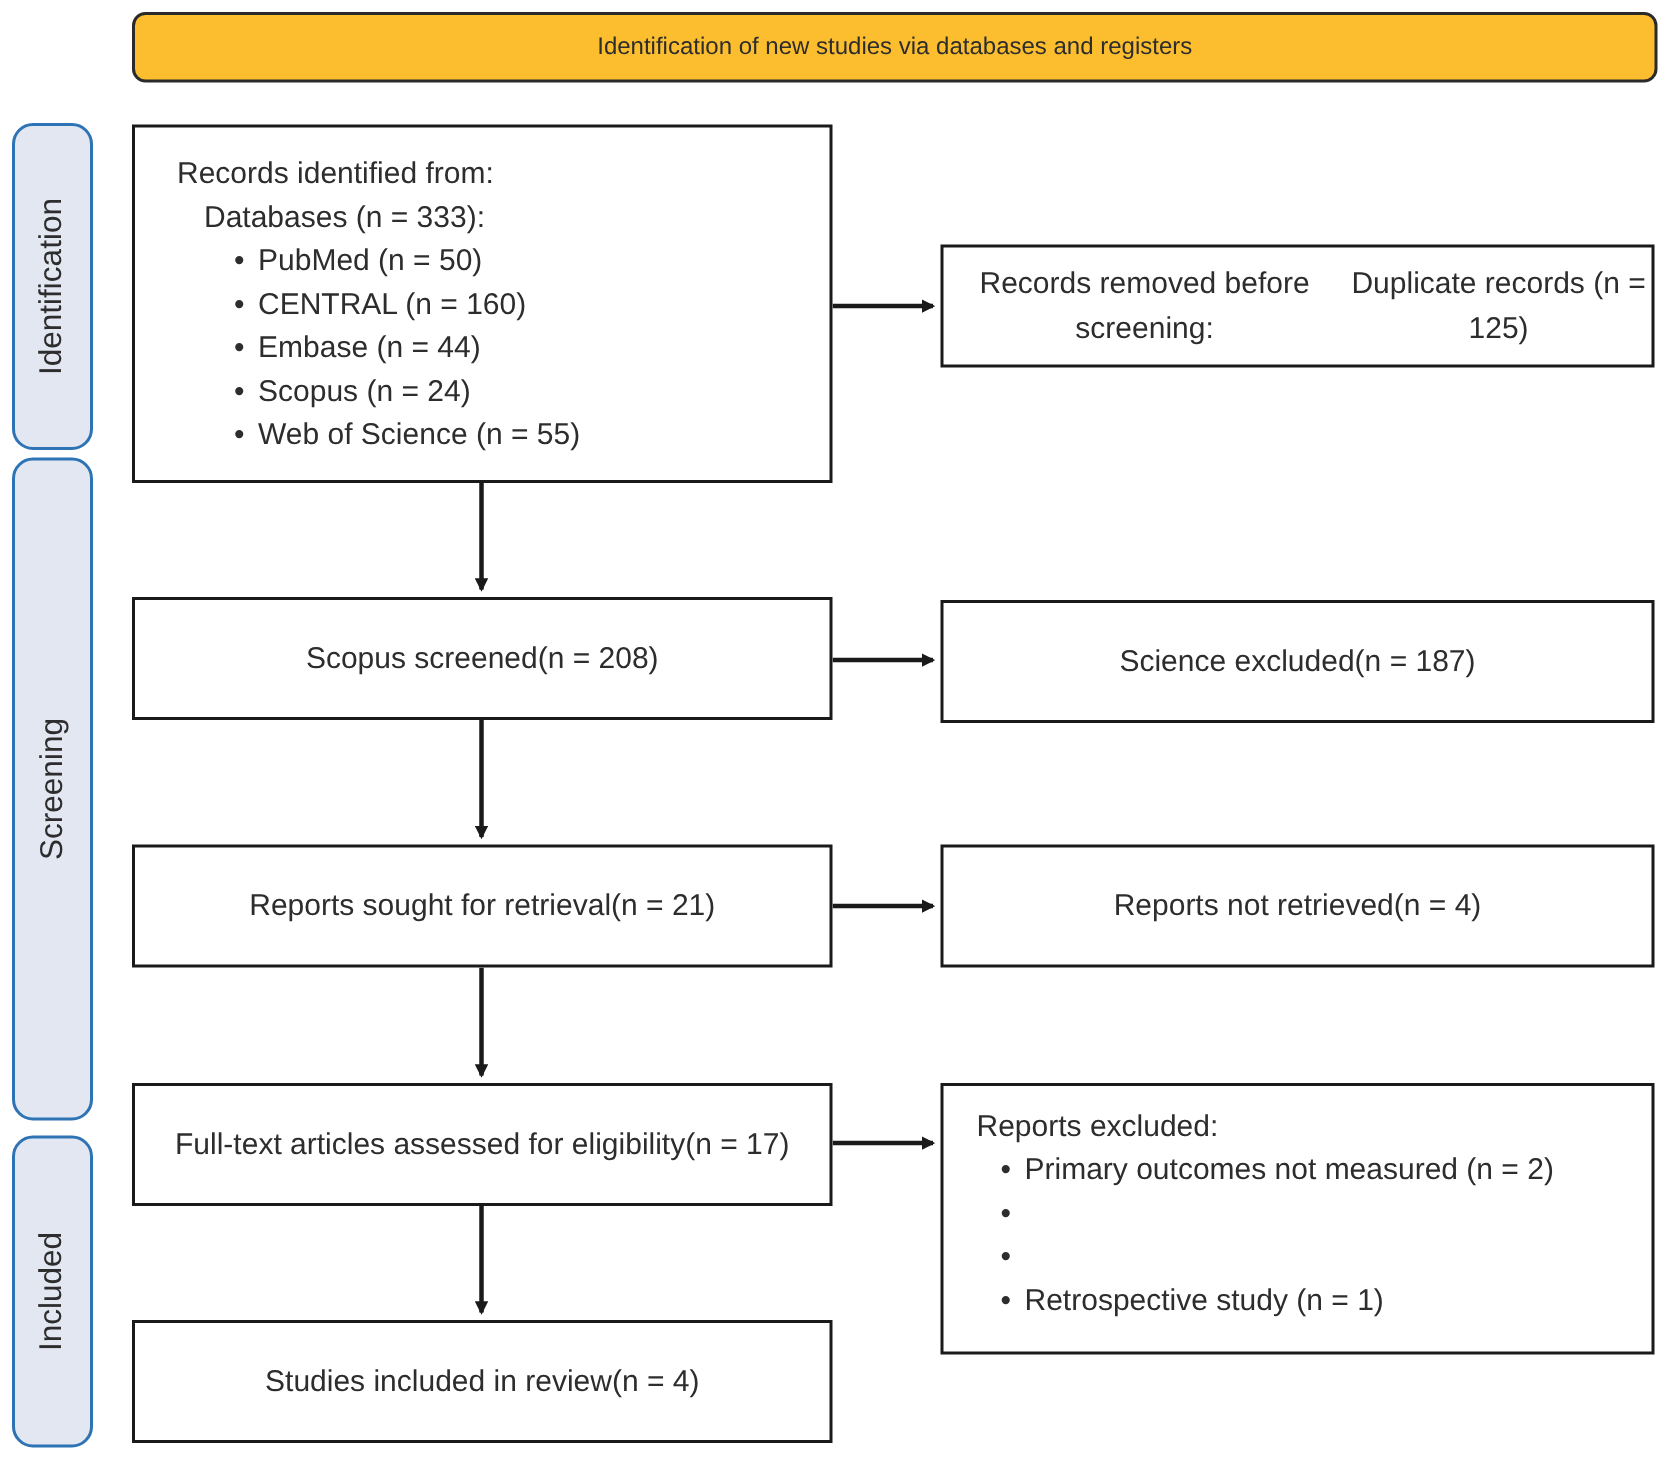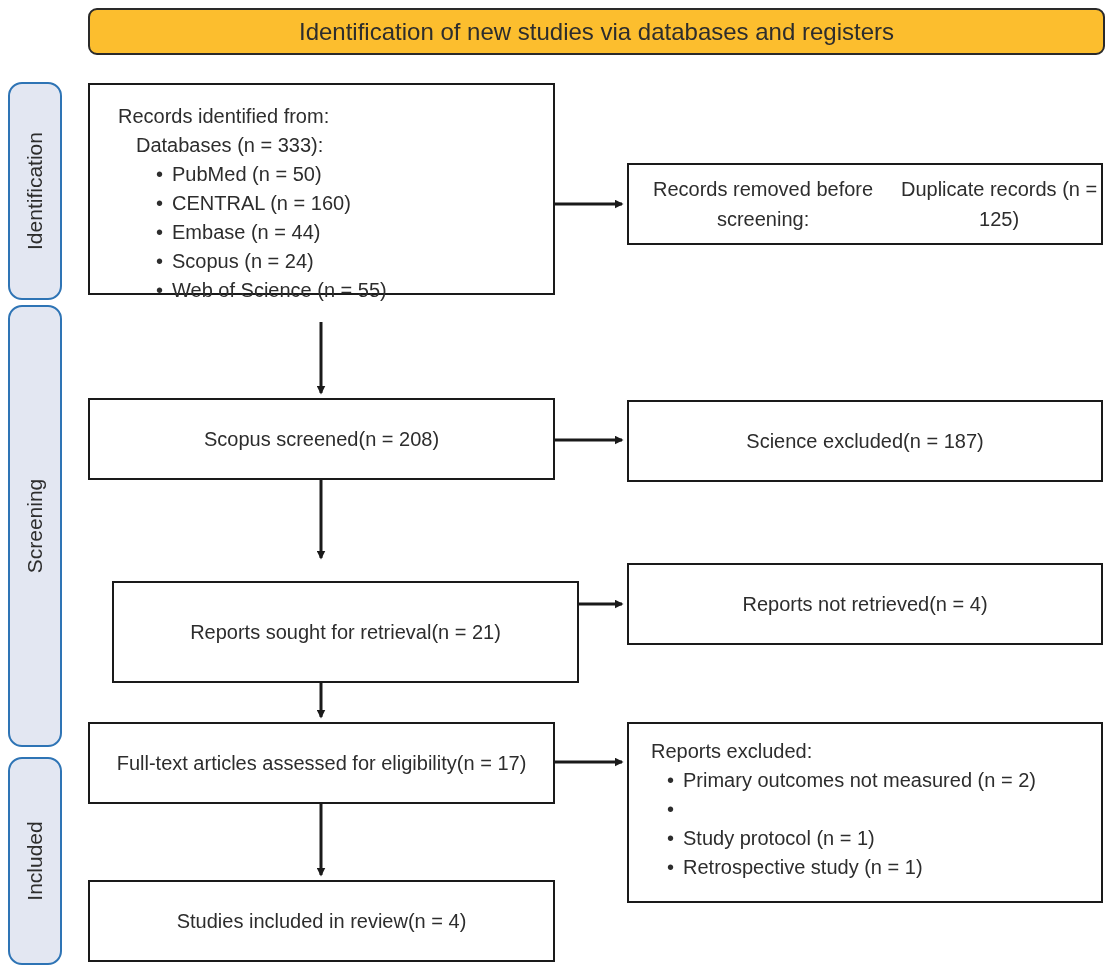--- a/index.html
+++ b/index.html
@@ -11,21 +11,21 @@
     color:#2d2d2d;
     overflow:hidden;
   }
   .arrows{position:absolute;left:0;top:0;width:1117px;height:976px;pointer-events:none;}
 
   
   .banner{
     position:absolute;left:88px;top:8px;width:1017px;height:47px;
     background:#FCBE2E;border:2px solid #2a2a2a;border-radius:9px;
     display:flex;align-items:center;justify-content:center;
-    box-sizing:border-box;font-size:24px;
+    box-sizing:border-box;font-size:16px;
   }
 
   
   .stage{
     position:absolute;left:8px;width:54px;
     background:#E3E7F2;border:2px solid #2E74B5;border-radius:14px;
     box-sizing:border-box;
     display:flex;align-items:center;justify-content:center;
   }
   .stage .vtext{
@@ -37,23 +37,23 @@
 
   
   .box{
     position:absolute;background:#ffffff;border:2.5px solid #1a1a1a;
     box-sizing:border-box;font-size:20px;line-height:29px;
   }
   .box.centered{display:flex;flex-direction:row;align-items:center;justify-content:center;text-align:center;line-height:30px;}
   .col-left{left:88px;width:467px;}
   .col-right{left:627px;width:476px;}
 
-  #box-records-identified{top:83px;height:212px;padding:17px 10px 12px 28px;}
+  #box-records-identified{top:83px;height:239px;padding:17px 10px 12px 28px;}
   #box-records-screened{top:398px;height:82px;}
-  #box-reports-sought{top:581px;height:102px;margin-left:24px;}
+  #box-reports-sought{top:563px;height:82px;}
   #box-fulltext-assessed{top:722px;height:82px;}
   #box-studies-included{top:880px;height:82px;}
 
   #box-records-removed{top:163px;height:82px;}
   #box-records-excluded{top:400px;height:82px;}
   #box-reports-not-retrieved{top:563px;height:82px;}
   #box-reports-excluded{top:722px;height:181px;padding:13px 10px 0 22px;}
 
   .indent1{padding-left:18px;}
   .bullet{display:flex;}
@@ -157,21 +157,20 @@
     <div>Reports excluded:</div>
     <div class="bullet">
         <span class="bm">•</span>
         <span>Primary outcomes not measured (n = 2)</span>
       </div>
     <div class="bullet">
         <span class="bm">•</span>
       </div>
     <div class="bullet">
         <span class="bm">•</span>
-        <span>Study protocol (n = 1)</span>
       </div>
     <div class="bullet">
         <span class="bm">•</span>
         <span>Retrospective study (n = 1)</span>
       </div>
   </div>
 
   <div class="box col-left centered" id="box-studies-included">
     <div>Studies included in review</div>
     <div>(n = 4)</div>

